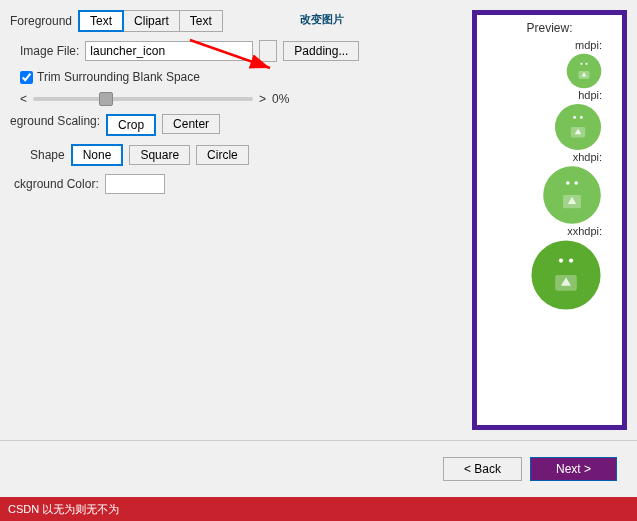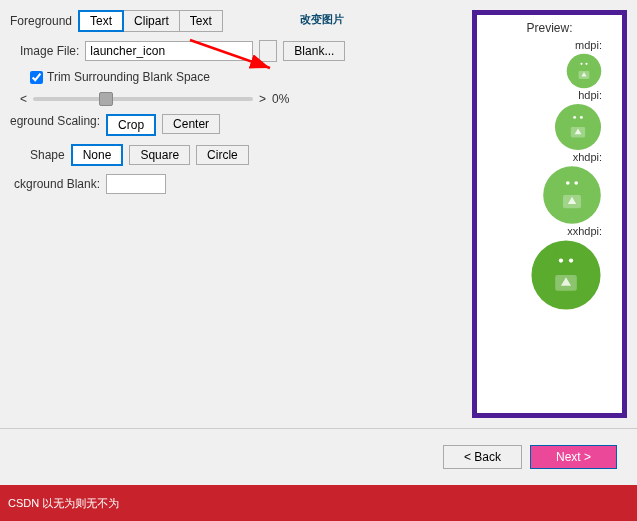--- a/index.html
+++ b/index.html
@@ -79,21 +79,21 @@
       padding: 2px 10px;
       border: 1px solid #aaa;
       background: #f0f0f0;
       cursor: pointer;
       font-size: 12px;
     }
     .checkbox-row {
       display: flex;
       align-items: center;
       gap: 4px;
-      margin-left: 20px;
+      margin-left: 10px;
     }
     .padding-row {
       margin-left: 10px;
       display: flex;
       flex-direction: column;
       gap: 4px;
     }
     .slider-row {
       display: flex;
       align-items: center;
@@ -202,27 +202,27 @@
       gap: 8px;
     }
     .bottom-btn {
       padding: 4px 20px;
       border: 1px solid #aaa;
       background: #f0f0f0;
       cursor: pointer;
       font-size: 12px;
     }
     .bottom-btn.primary {
-      background: #ec4899;
+      background: #701a75;
       color: #fff;
       border: 1px solid #0060b0;
       padding: 4px 25px;
     }
     .csdn-bar {
-      height: 36px;
+      height: 24px;
       background: #c8232c;
       display: flex;
       align-items: center;
       padding: 4px 8px;
       gap: 4px;
     }
     .csdn-text {
       color: white;
       font-size: 11px;
     }
@@ -248,21 +248,21 @@
           <button class="tab-btn active">Text</button>
           <button class="tab-btn">Clipart</button>
           <button class="tab-btn">Text</button>
         </div>
       </div>
 
       <div class="image-file-row" style="position:relative;">
         <span class="label">Image File:</span>
         <input type="text" class="text-input" value="launcher_icon" style="">
         <div class="small-box"></div>
-        <button class="browse-btn">Blank...</button>
+        <button class="browse-btn">Padding...</button>
 
         <svg class="arrow-svg" width="120" height="60" style="position:absolute;top:-10px;left:160px;pointer-events:none;">
           <defs>
             <marker id="arrowhead" markerWidth="8" markerHeight="6" refX="8" refY="3" orient="auto">
               <polygon points="0 0, 8 3, 0 6" fill="red"></polygon>
             </marker>
           </defs>
           <line x1="10" y1="10" x2="90" y2="38" stroke="red" stroke-width="2.5" marker-end="url(#arrowhead)"></line>
         </svg>
         <span style="position:absolute;top:-28px;left:280px;color:#0c4a6e;font-size:11px;font-weight:bold;">改变图片</span>
@@ -291,21 +291,21 @@
       </div>
 
       <div class="shape-row">
         <span class="label">Shape</span>
         <button class="outline-btn active">None</button>
         <button class="outline-btn">Square</button>
         <button class="outline-btn">Circle</button>
       </div>
 
       <div class="row bg-color-row" style="margin-left:4px;">
-        <span class="label">ckground Blank:</span>
+        <span class="label">ckground Color:</span>
         <div class="color-box"></div>
       </div>
     </div>
 
     <div class="right-panel">
       <div class="preview-title">Preview:</div>
 
       <div class="preview-item">
         <span class="preview-label">mdpi:</span>
         <div class="android-icon icon-mdpi">

